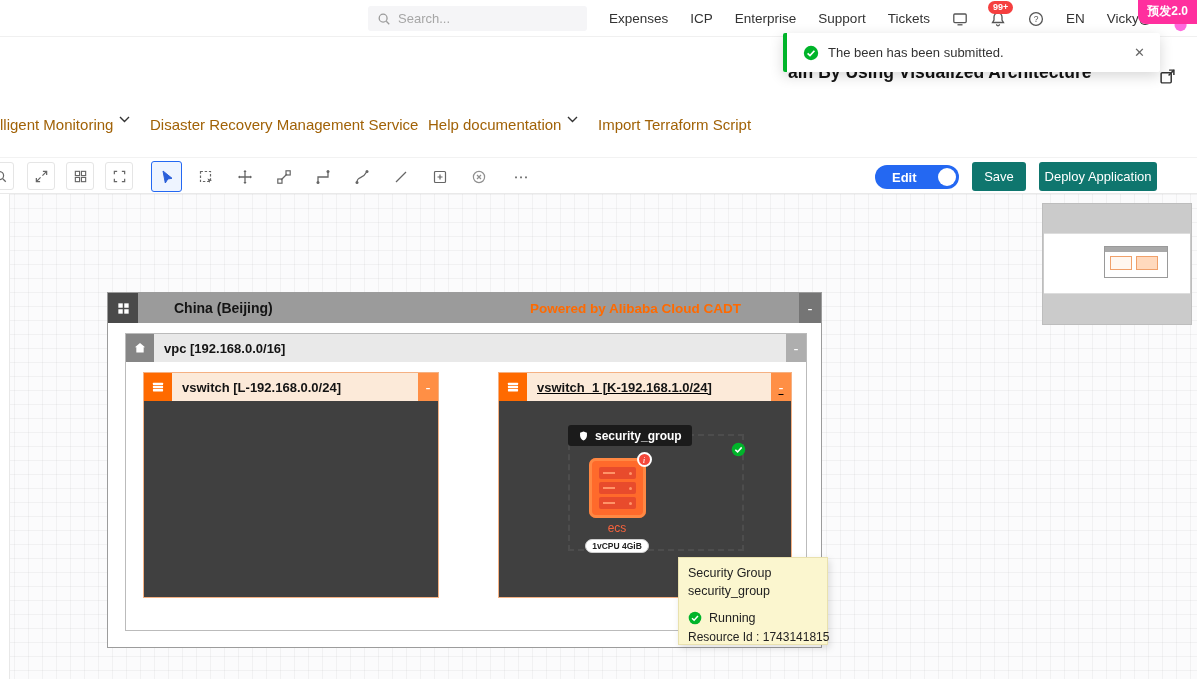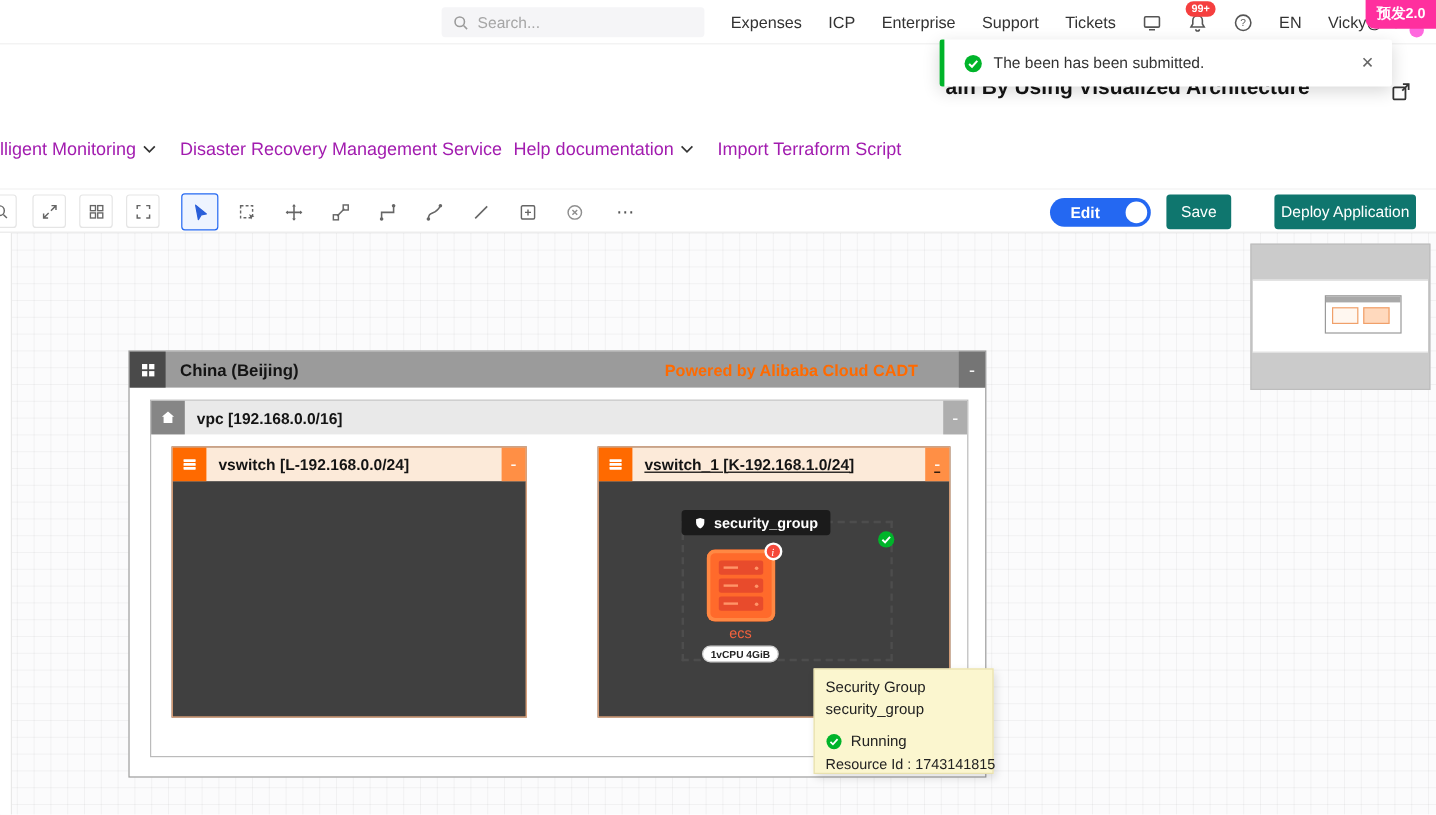--- a/index.html
+++ b/index.html
@@ -29,57 +29,57 @@
   
   .subheader { position:absolute; top:37px; left:0; right:0; height:70px; z-index:10; }
   .patent { position:absolute; left:557px; top:30px; font-size:13.5px; display:flex; }
   .patent-label { color:#8a8a8a; }
   .patent-value { color:#3d3d3d; margin-left:4px; }
   .doc-title { position:absolute; left:788px; top:25px; font-size:17.5px; font-weight:bold; color:#141414; white-space:nowrap; }
   .open-icon-btn { position:absolute; left:1157px; top:29px; width:20px; height:20px; cursor:pointer; display:flex; align-items:center; justify-content:center; }
 
   
   .menubar { position:absolute; top:107px; left:0; right:0; height:40px; z-index:10; }
-  .menu-item { position:absolute; top:9px; font-size:15px; color:#a21caf; display:flex; align-items:center; gap:6px; cursor:pointer; white-space:nowrap; }
+  .menu-item { position:absolute; top:9px; font-size:15px; color:#a16207; display:flex; gap:6px; cursor:pointer; white-space:nowrap; }
   .mi-0 { left:0; }
   .mi-1 { left:150px; }
   .mi-2 { left:428px; }
   .mi-3 { left:598px; }
 
   
   .toolbar { position:absolute; top:157px; left:0; right:0; height:37px; background:#fff; border-top:1px solid #f2f2f2; border-bottom:1px solid #e9e9e9; z-index:10; }
   .vbtn { position:absolute; top:4px; width:28px; height:28px; border:1px solid #e5e5e5; border-radius:3px; background:#fff; display:flex; align-items:center; justify-content:center; cursor:pointer; }
   .tbtn { position:absolute; top:3px; width:31px; height:31px; border:1px solid transparent; border-radius:3px; display:flex; align-items:center; justify-content:center; cursor:pointer; }
   .tbtn.selected { border-color:#2468f2; background:#eef4ff; }
   .more-btn { font-size:15px; color:#555; letter-spacing:1px; }
   .edit-toggle { position:absolute; left:875px; top:7px; width:84px; height:24px; border-radius:12px; background:#2468f2; color:#fff; font-size:13px; font-weight:bold; display:flex; align-items:center; padding-left:17px; cursor:pointer; }
   .edit-knob { position:absolute; right:3px; top:3px; width:18px; height:18px; border-radius:50%; background:#fff; }
   .btn-blue { position:absolute; top:4px; height:29px; background:#0f766e; border:none; border-radius:3px; color:#fff; font-size:13px; font-family:"Liberation Sans", sans-serif; cursor:pointer; }
   .btn-save { left:972px; width:54px; }
-  .btn-deploy { left:1062px; width:118px; }
+  .btn-deploy { left:1039px; width:118px; }
 
   
   .canvas { position:absolute; top:194px; left:0; right:0; bottom:0; background-color:#fbfbfc;
     background-image:linear-gradient(to right, rgba(0,0,0,0.04) 1px, transparent 1px),
                      linear-gradient(to bottom, rgba(0,0,0,0.04) 1px, transparent 1px);
     background-size:14px 14px; }
   .canvas-gutter { position:absolute; left:0; top:0; bottom:0; width:10px; background:#fff; border-right:1px solid #e8e8e8; }
 
   
   .minimap { position:absolute; left:1042px; top:9px; width:150px; height:122px; background:#cbcbcb; border:1px solid #bdbdbd; cursor:pointer; }
   .minimap-page { position:absolute; left:1px; right:1px; top:29px; height:61px; background:#fff; border-top:1px solid #ddd; border-bottom:1px solid #ddd; }
   .mini-diagram { position:absolute; left:60px; top:12px; width:64px; height:32px; border:1px solid #9a9a9a; background:#fff; }
   .mini-hd { height:5px; background:#a9a9a9; }
   .mini-row { display:flex; gap:4px; padding:4px 5px; }
   .mini-box { width:22px; height:14px; border:1px solid #f0a06a; background:#fff7f0; display:inline-block; }
   .mini-box.b2 { background:#ffd9bd; }
 
   
   .region { position:absolute; left:107px; top:98px; width:715px; height:356px; background:#fff; border:1px solid #9c9c9c; }
-  .region-header { height:30px; background:#9b9b9b; display:flex; align-items:center; cursor:move; }
+  .region-header { height:30px; background:#9b9b9b; display:flex; align-items:center; cursor:move;gap:24px; }
   .hd-iconblock { height:100%; display:flex; align-items:center; justify-content:center; flex:0 0 auto; }
   .region-iconblock { width:30px; background:#4a4a4a; }
   .region-title { font-size:14px; font-weight:bold; color:#141414; margin-left:12px; }
   .region-powered { margin-left:auto; margin-right:34px; font-size:13.5px; font-weight:bold; color:#ff6a00; }
   .collapse-btn { width:22px; height:100%; color:#fff; display:flex; align-items:center; justify-content:center; font-size:15px; cursor:pointer; flex:0 0 auto; }
   .region-collapse { background:#757575; }
 
   
   .vpc { position:absolute; left:17px; top:40px; width:682px; height:298px; background:#fff; border:1px solid #bbbbbb; }
   .vpc-header { height:28px; background:#e9e9e9; display:flex; align-items:center; cursor:move; }

